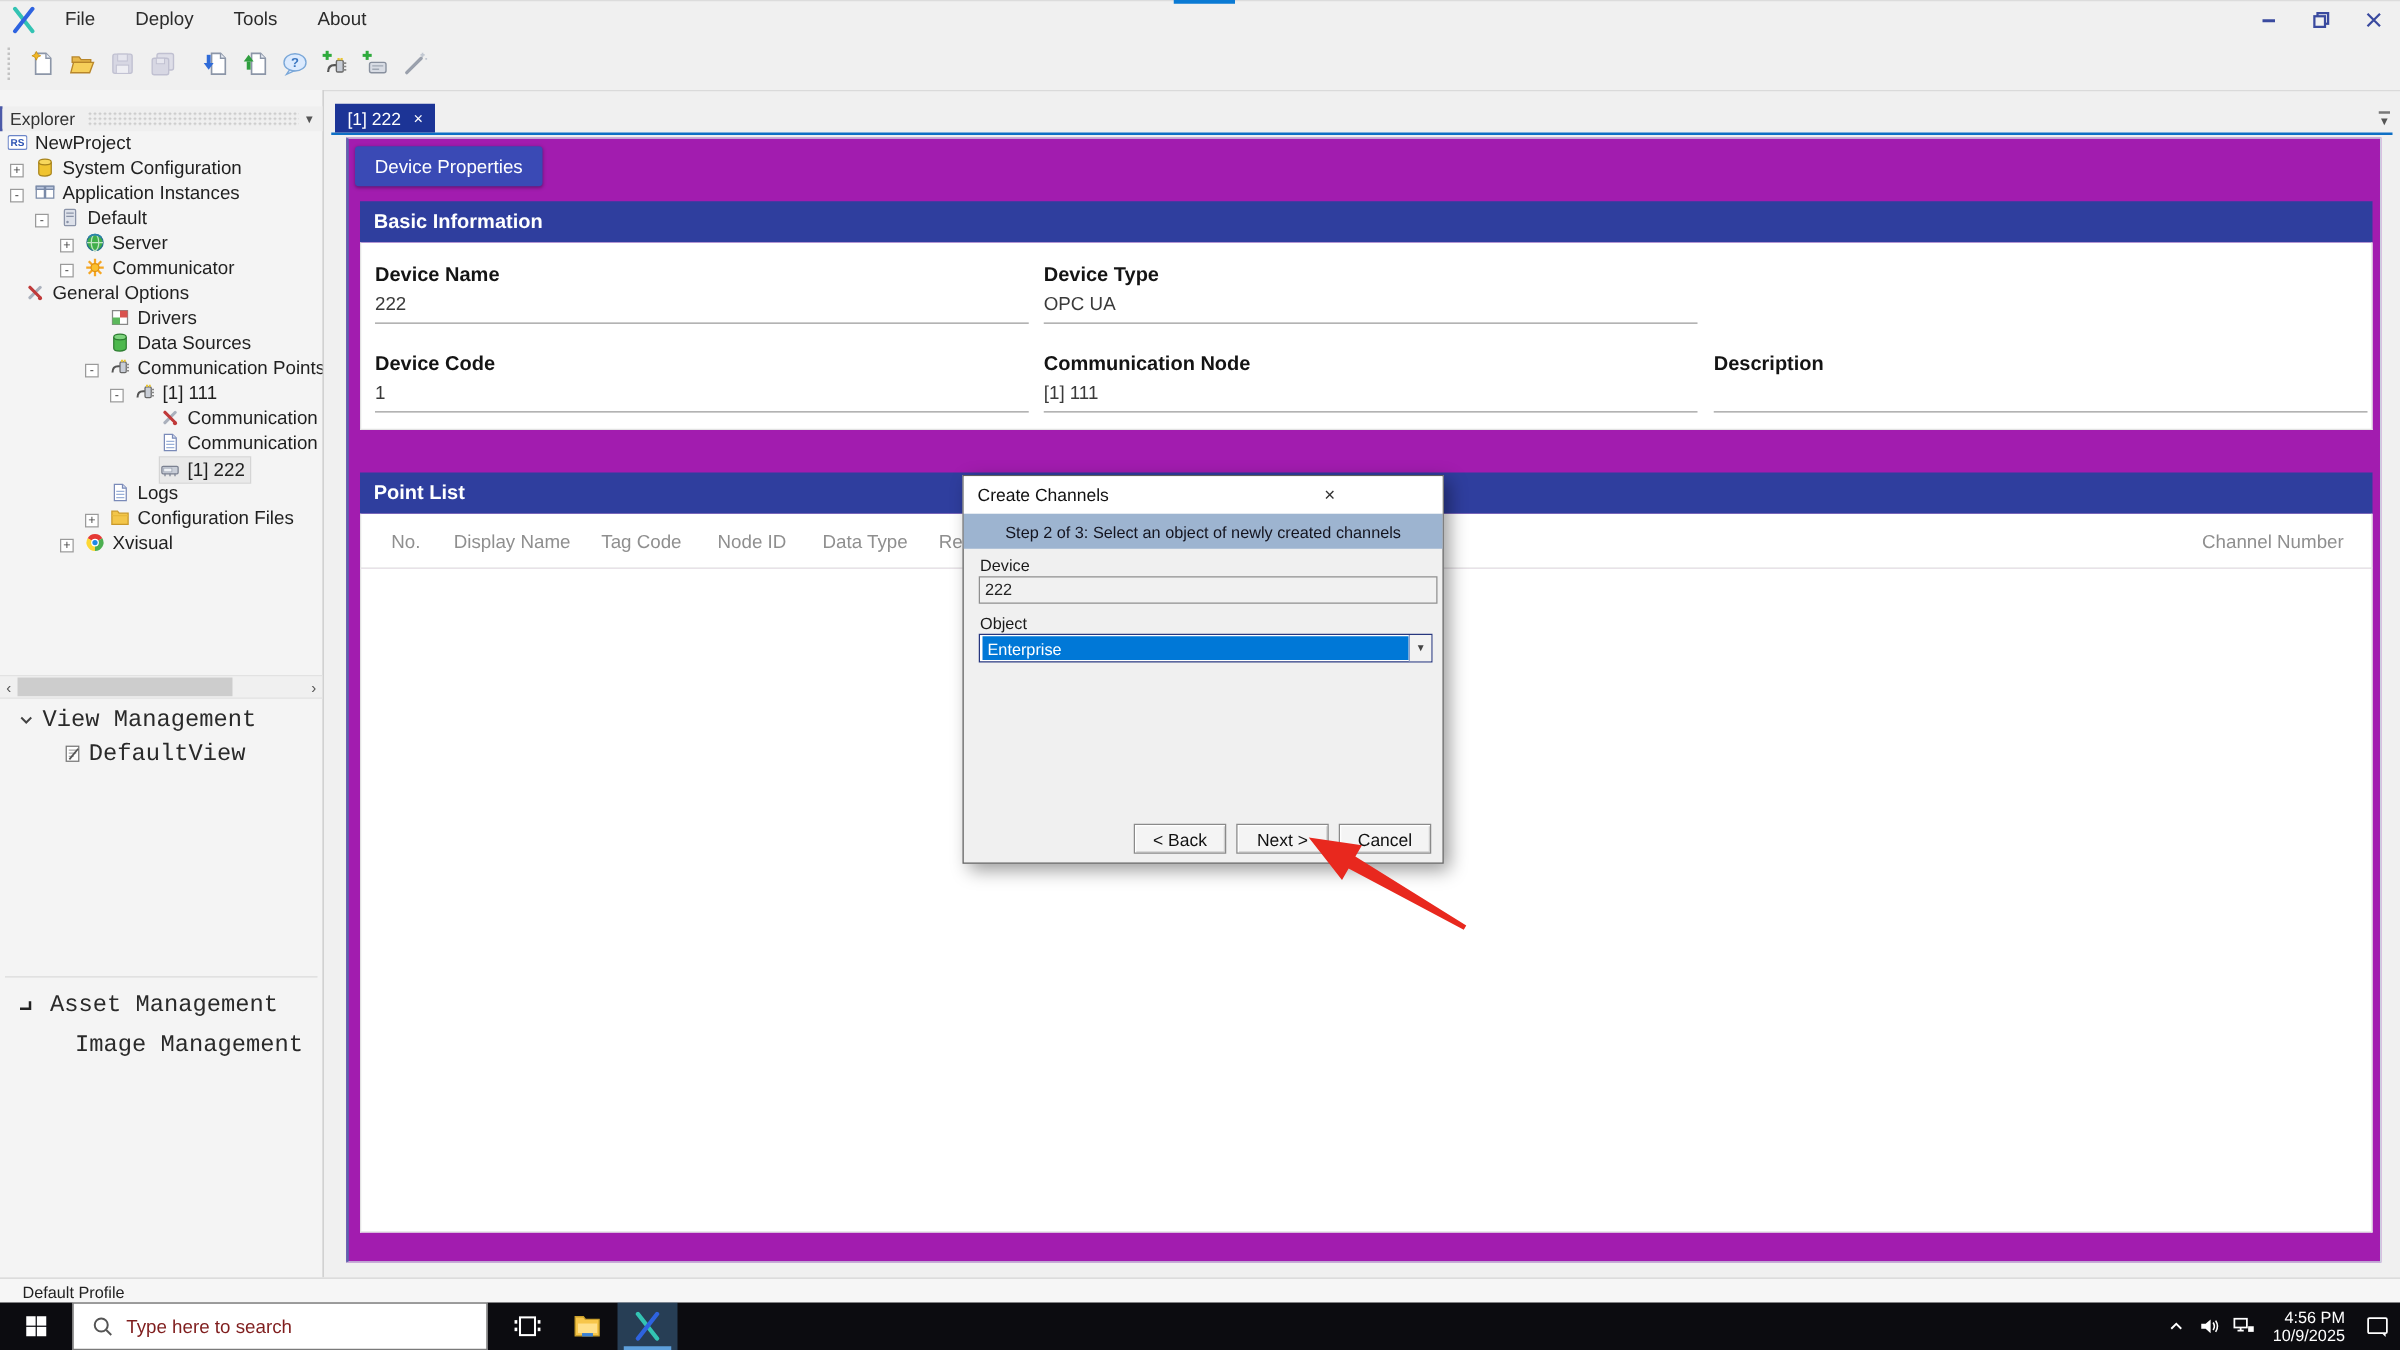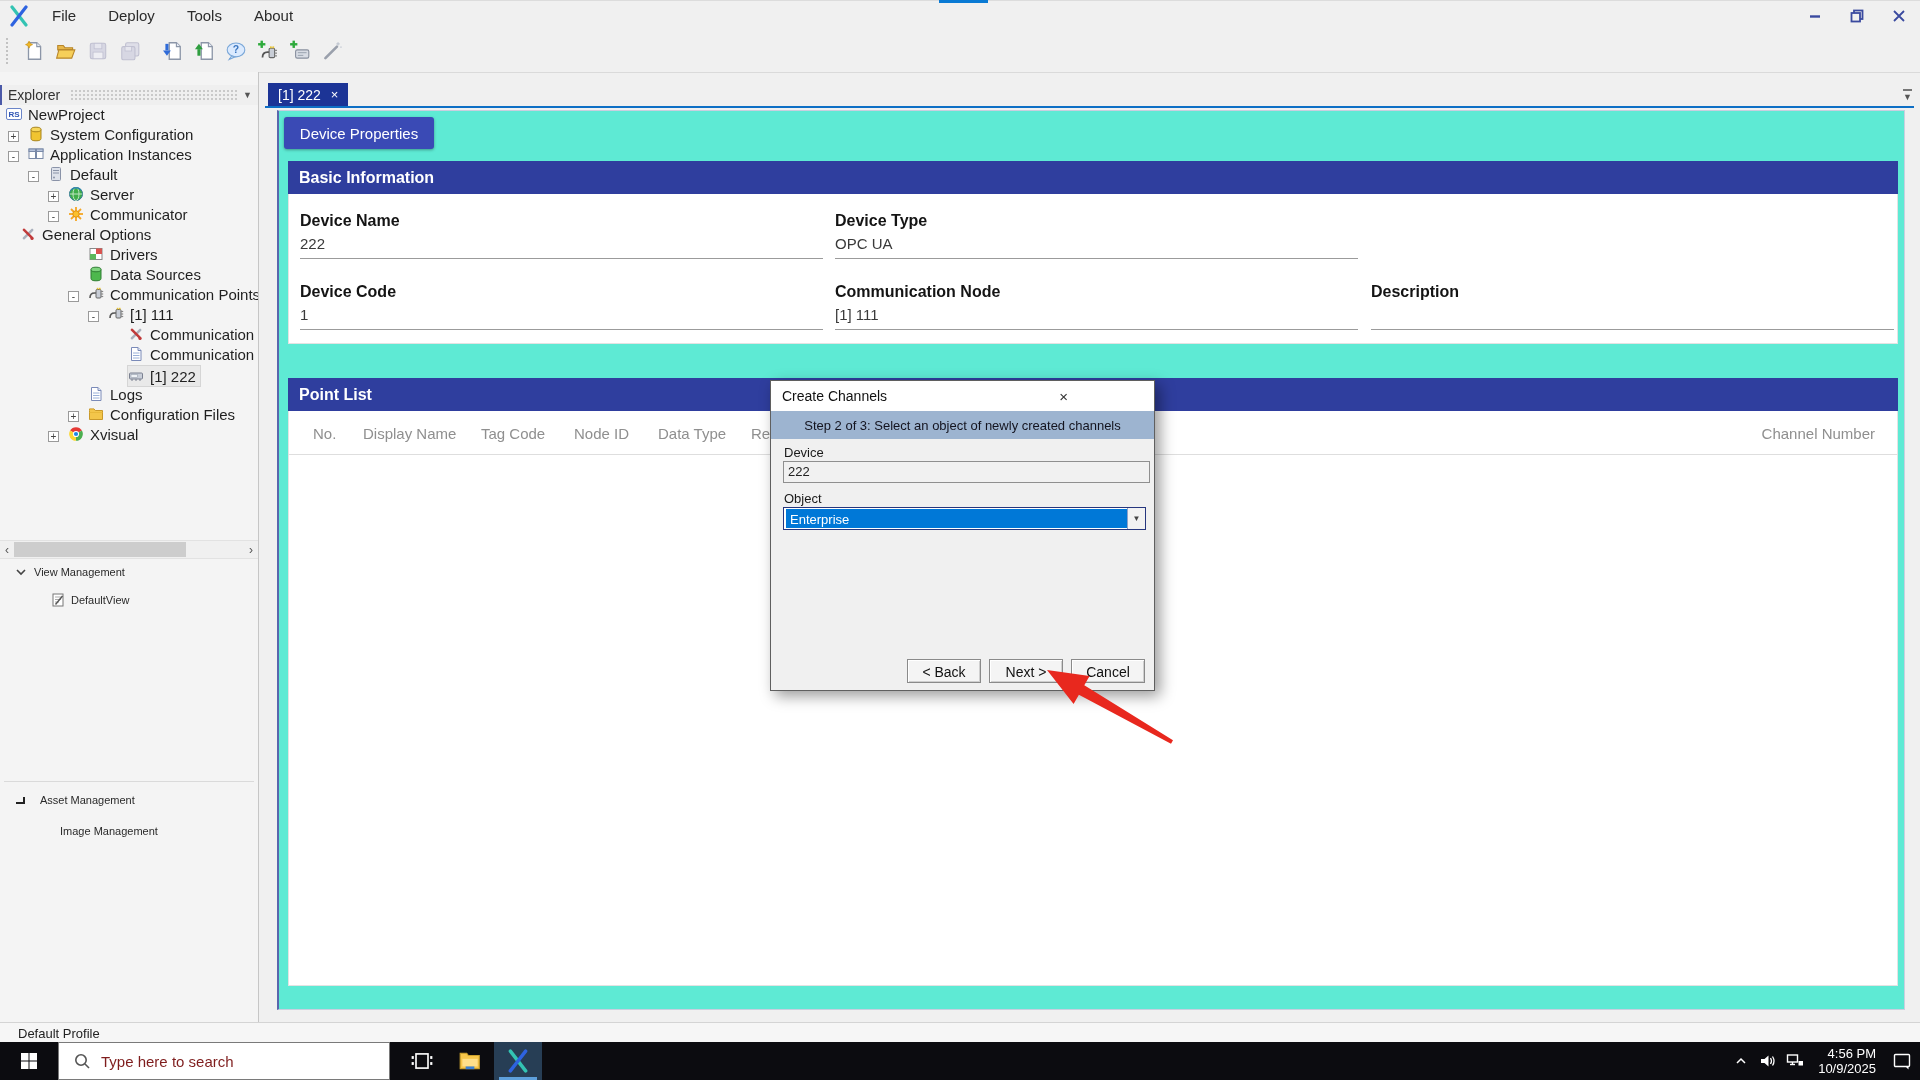--- a/index.html
+++ b/index.html
@@ -31,30 +31,30 @@
   .trow{height:20px;display:flex;white-space:nowrap;font-size:15px;color:#1f1f1f;}
   .tslot{width:20px;display:flex;align-items:center;flex:0 0 20px;}
   .tbox{width:11px;height:11px;border:1px solid #9a9a9a;background:#fff;font-size:10px;line-height:9px;
         text-align:center;color:#444;box-sizing:border-box;}
   .ic16{width:16px;height:16px;flex:0 0 16px;}
   .tlabel{margin-left:6px;}
   .selwrap{display:flex;align-items:center;background:#e9e9e9;outline:1px solid #d5d5d5;padding-right:4px;}
   .hscroll{position:absolute;left:0;top:468px;width:258px;height:17px;background:#f0f0f0;border-top:1px solid #e2e2e2;border-bottom:1px solid #e2e2e2;}
   .harrow{position:absolute;top:0;width:14px;height:17px;font-size:12px;color:#555;display:flex;align-items:center;justify-content:center;}
   .hthumb{position:absolute;left:14px;top:1px;width:172px;height:15px;background:#cdcdcd;}
-  .sect-row{position:absolute;display:flex;align-items:center;font-size:11px;color:#2a2a2a;}
+  .sect-row{position:absolute;display:flex;align-items:center;font-size:19px;color:#2a2a2a;font-family:Liberation Mono, monospace;}
   .divider{position:absolute;left:4px;top:709px;width:250px;border-top:1px solid #dadada;}
   
   .tabstrip{left:259px;top:83px;width:1661px;height:25px;}
   .tab-underline{position:absolute;left:6px;top:23px;width:1649px;height:2px;background:#0e6fc5;}
   .tab{position:absolute;left:9px;top:0;height:23px;background:#1c3496;color:#fff;display:flex;align-items:center;
        padding:0 10px;font-size:14px;}
   .tab-close{margin-left:10px;font-size:13px;line-height:13px;}
   .tab-ovf{position:absolute;right:8px;top:6px;font-size:9px;color:#555;border-top:2px solid #777;padding-top:1px;}
-  .card{left:277px;top:110px;width:1628px;height:900px;background:#5eead4;border:1px solid #c9cfdf;border-left:2px solid #5a66ad;box-sizing:border-box;}
+  .card{left:277px;top:110px;width:1628px;height:900px;background:#a21caf;border:1px solid #c9cfdf;border-left:2px solid #5a66ad;box-sizing:border-box;}
   .dp-btn{position:absolute;left:5px;top:6px;width:150px;height:32px;background:#3a4ab5;color:#fff;font-size:15px;
           border:none;border-radius:3px;box-shadow:0 1px 3px rgba(0,0,0,.35);font-family:inherit;}
   .section{position:absolute;left:9px;width:1610px;box-sizing:border-box;}
   .sec-bar{height:33px;background:#2f3e9e;color:#fff;font-size:16px;font-weight:600;line-height:33px;padding-left:11px;}
   .sec-body{border:1px solid #e3e3e3;border-top:none;position:relative;box-sizing:border-box;background:#fff;}
   .field{position:absolute;width:523px;}
   .f-label{font-size:16px;font-weight:bold;color:#141414;height:24px;line-height:24px;}
   .f-value{font-size:15px;color:#3a3a3a;height:25px;line-height:22px;border-bottom:1px solid #9b9b9b;}
   .col-head{position:absolute;font-size:15px;color:#8f8f8f;top:14px;}
   

